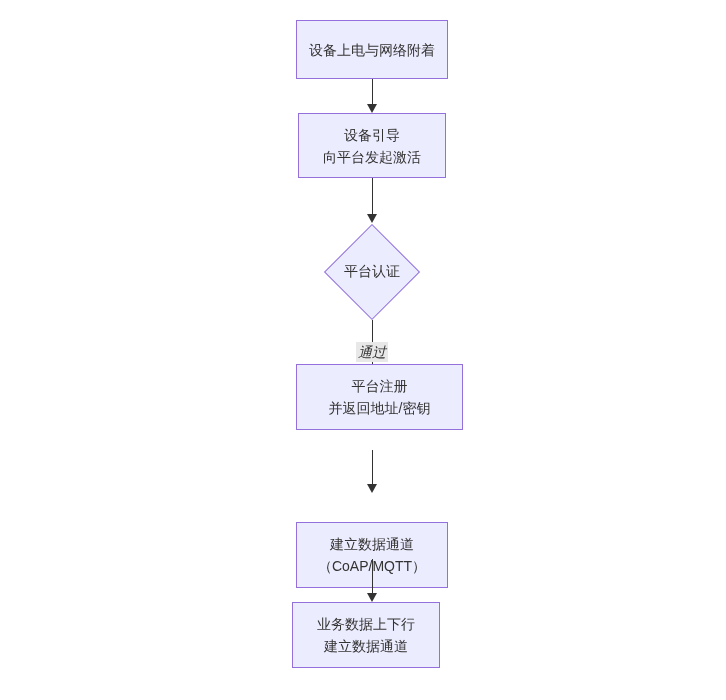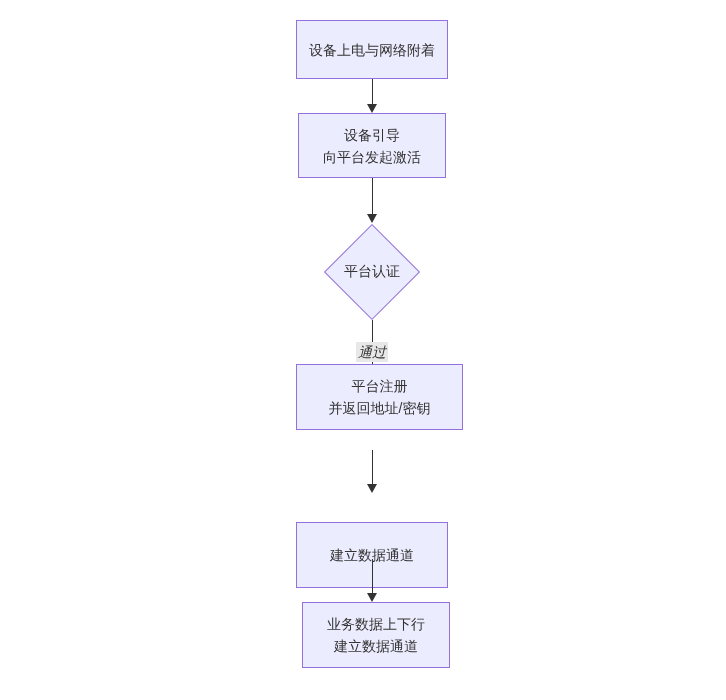--- a/index.html
+++ b/index.html
@@ -111,23 +111,24 @@
   <div class="node" style="left:296px; top:364px; width:167px; height:66px;">
     <span>平台注册</span>
     <span>并返回地址/密钥</span>
   </div>
 
   <div class="edge-line" style="left:372px; top:450px; height:34px;"></div>
   <div class="arrowhead" style="left:367px; top:484px;"></div>
 
   <div class="node" style="left:296px; top:522px; width:152px; height:66px;">
     <span>建立数据通道</span>
+    <span>（CoAP/MQTT）</span>
   </div>
 
   <div class="edge-line" style="left:372px; top:559px; height:34px;"></div>
   <div class="arrowhead" style="left:367px; top:593px;"></div>
 
-  <div class="node" style="left:302px; top:602px; width:148px; height:66px;">
+  <div class="node" style="left:292px; top:602px; width:148px; height:66px;">
     <span>业务数据上下行</span>
     <span>建立数据通道</span>
   </div>
 
 </div>
 
 </body></html>

